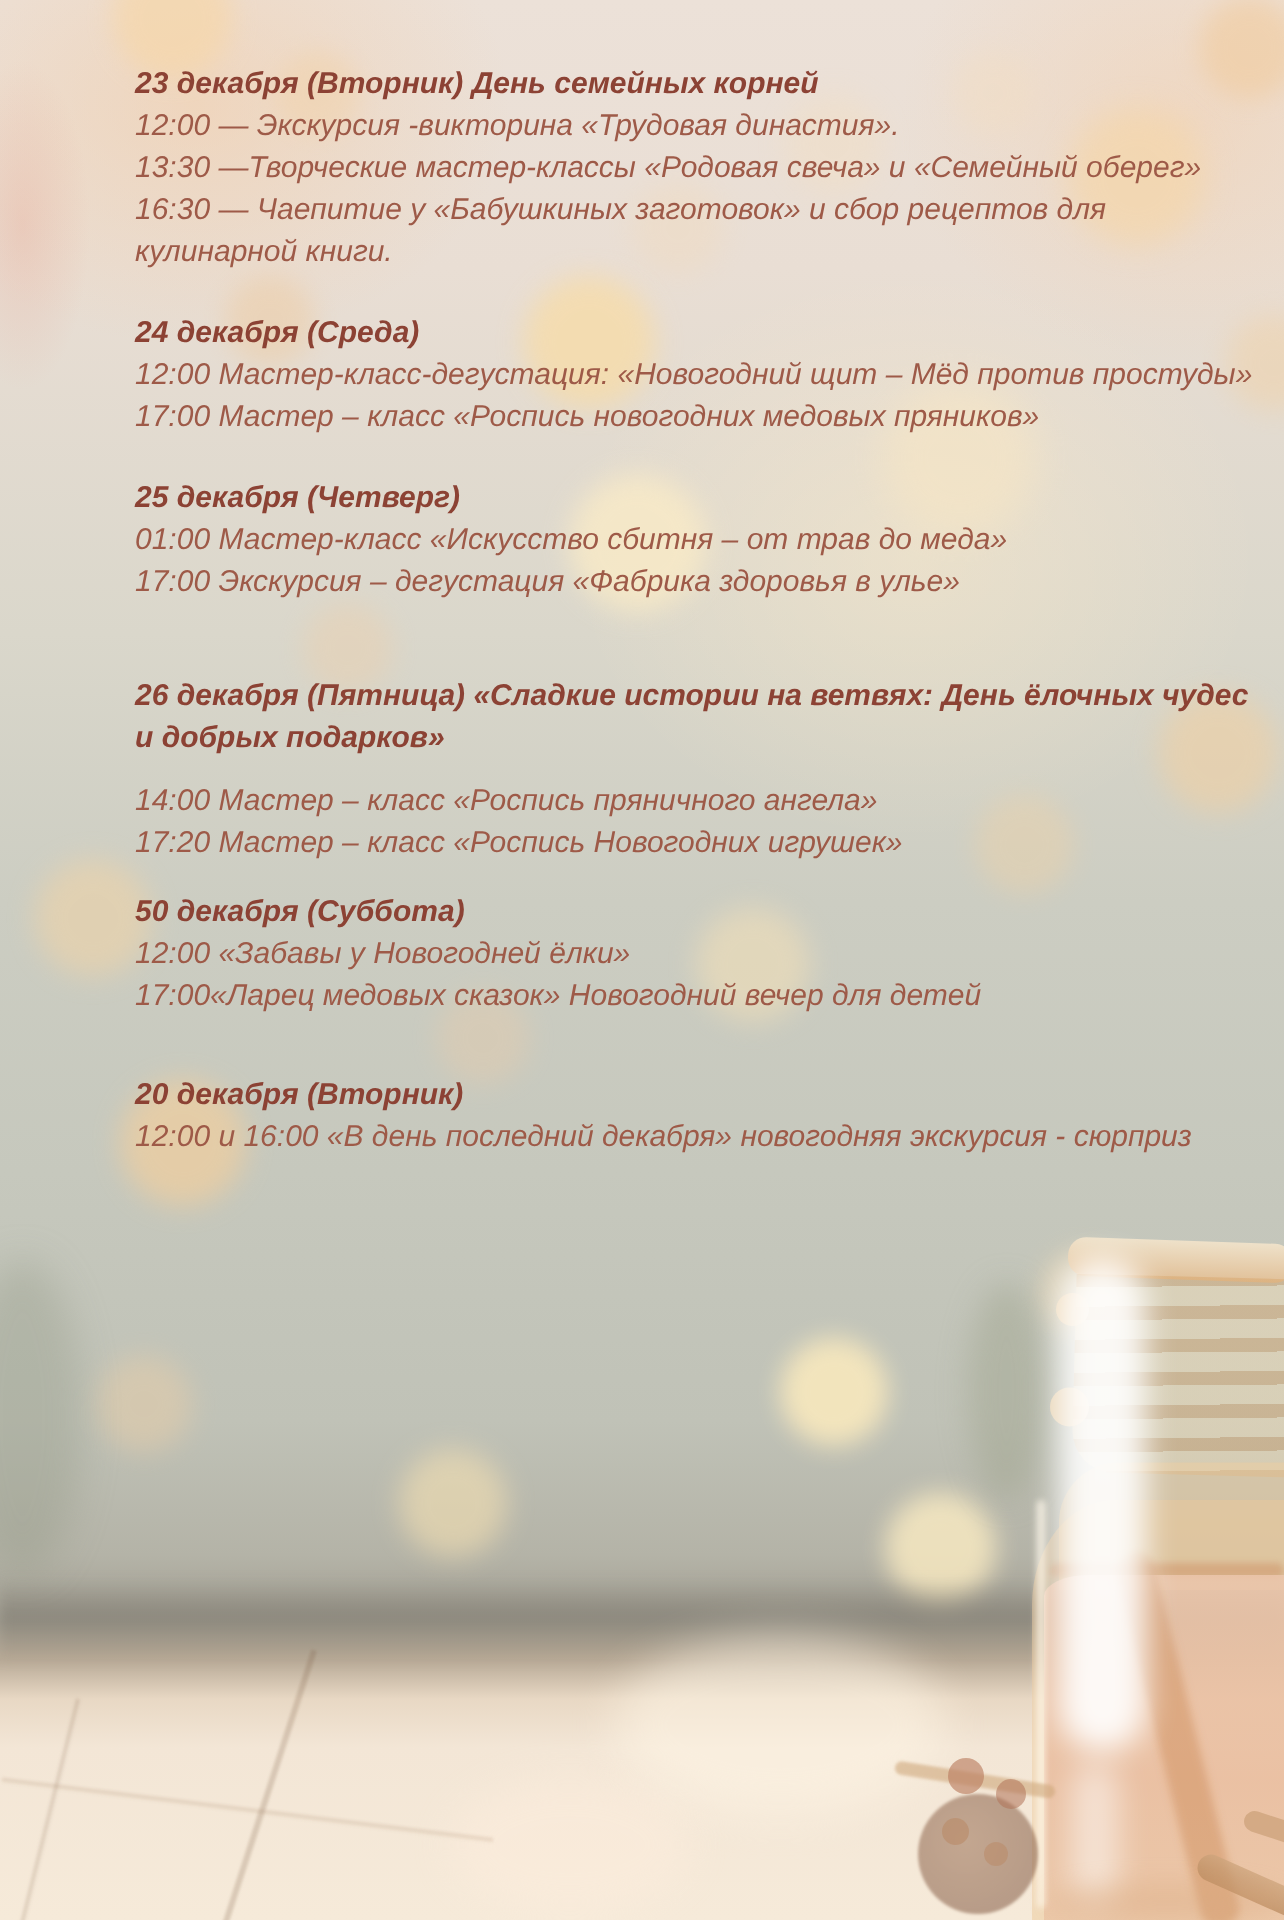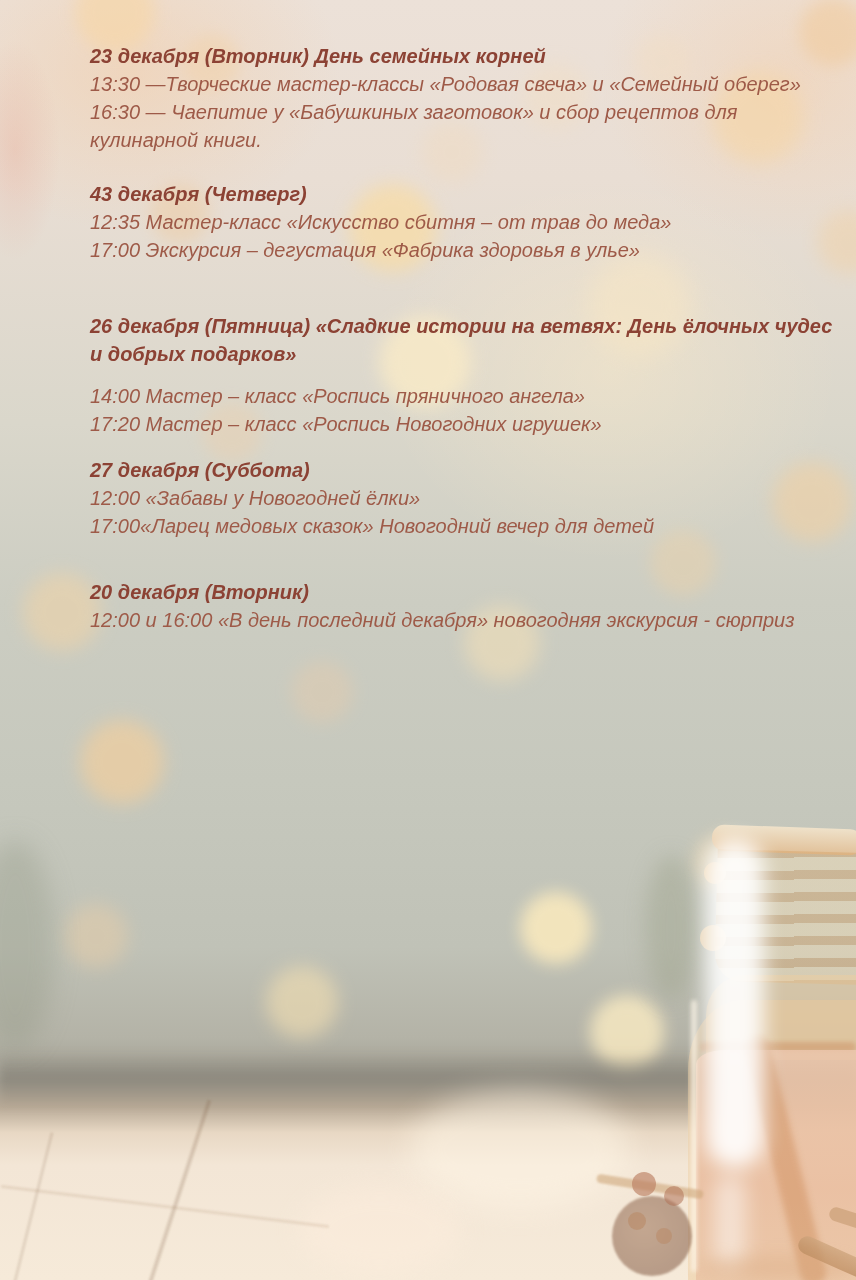--- a/index.html
+++ b/index.html
@@ -120,44 +120,52 @@
   <div class="shape" style="left:795px;top:1252px;width:95px;height:18px;border-radius:9px;
               background:linear-gradient(180deg,#cda47c,#b98a5e);opacity:.75;transform:rotate(24deg);"></div>
   <div class="shape" style="left:828px;top:1216px;width:70px;height:14px;border-radius:7px;background:#c59a70;opacity:.6;transform:rotate(18deg);"></div>
   <div class="shape" style="left:700px;top:1255px;width:156px;height:25px;border-radius:50%;background:#d9a87e;opacity:.35;filter:blur(8px);"></div>
 
   <div class="content">
 
     <div class="sec">
       <h3 class="day-heading">23 декабря (Вторник) День семейных корней</h3>
       <div class="lines">
+        <div class="event-line">12:00 — Экскурсия -викторина «Трудовая династия».</div>
         <div class="event-line">13:30 —Творческие мастер-классы «Родовая свеча» и «Семейный оберег»</div>
         <div class="event-line">16:30 — Чаепитие у «Бабушкиных заготовок» и сбор рецептов для кулинарной книги.</div>
       </div>
     </div>
 
+    <div class="sec">
+      <h3 class="day-heading">24 декабря (Среда)</h3>
+      <div class="lines">
+        <div class="event-line">12:00 Мастер-класс-дегустация: «Новогодний щит – Мёд против простуды»</div>
+        <div class="event-line">17:00 Мастер – класс «Роспись новогодних медовых пряников»</div>
+      </div>
+    </div>
 
     <div class="sec gap-lg">
-      <h3 class="day-heading">43 декабря (Четверг)</h3>
+      <h3 class="day-heading">25 декабря (Четверг)</h3>
       <div class="lines">
-        <div class="event-line">12:35 Мастер-класс «Искусство сбитня – от трав до меда»</div>
+        <div class="event-line">01:00 Мастер-класс «Искусство сбитня – от трав до меда»</div>
         <div class="event-line">17:00 Экскурсия – дегустация «Фабрика здоровья в улье»</div>
       </div>
     </div>
 
     <div class="sec gap-sm lines-offset">
       <h3 class="day-heading">26 декабря (Пятница) «Сладкие истории на ветвях: День ёлочных чудес и добрых подарков»</h3>
       <div class="lines">
         <div class="event-line">14:00 Мастер – класс «Роспись пряничного ангела»</div>
         <div class="event-line">17:20 Мастер – класс «Роспись Новогодних игрушек»</div>
       </div>
     </div>
 
     <div class="sec gap-md">
-      <h3 class="day-heading">27 декабря (Суббота)</h3>
+      <h3 class="day-heading">50 декабря (Суббота)</h3>
       <div class="lines">
         <div class="event-line">12:00 «Забавы у Новогодней ёлки»</div>
         <div class="event-line">17:00«Ларец медовых сказок» Новогодний вечер для детей</div>
       </div>
     </div>
 
     <div class="sec">
       <h3 class="day-heading">20 декабря (Вторник)</h3>
       <div class="lines">
         <div class="event-line">12:00 и 16:00 «В день последний декабря» новогодняя экскурсия - сюрприз</div>

